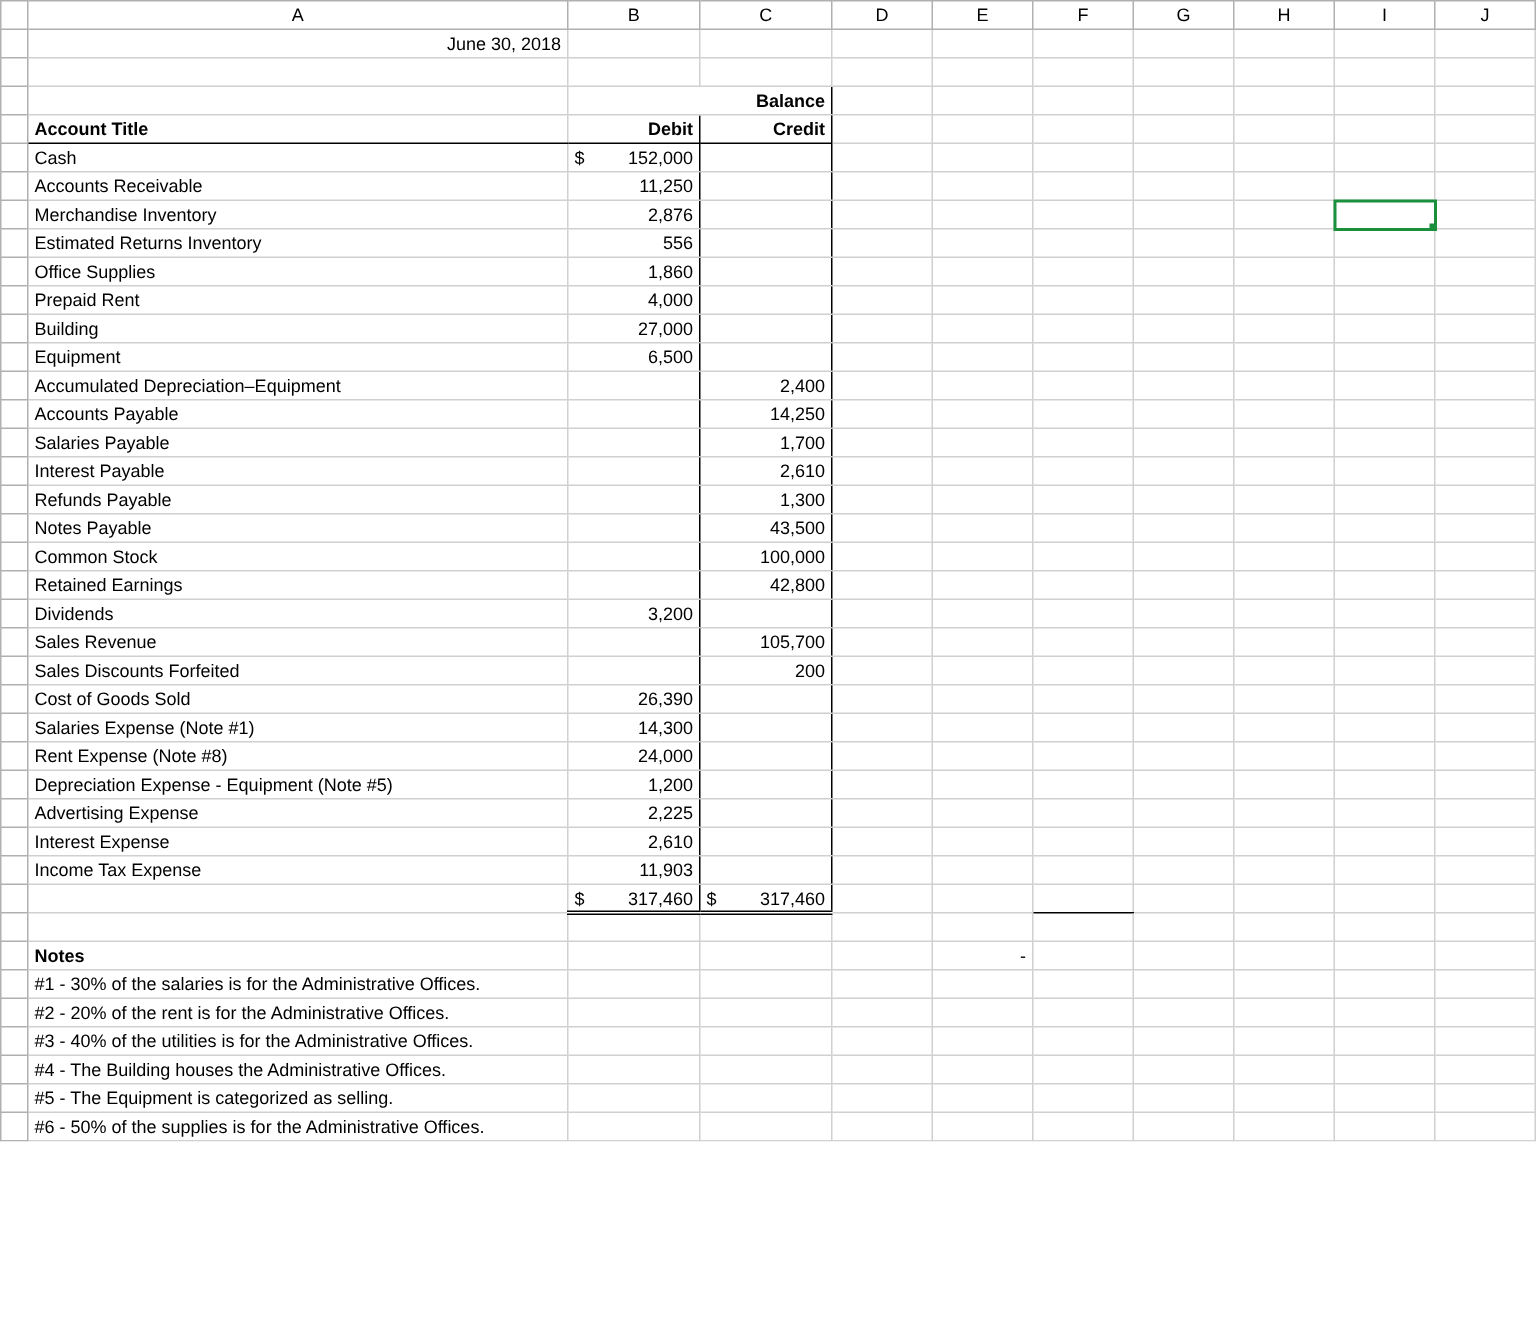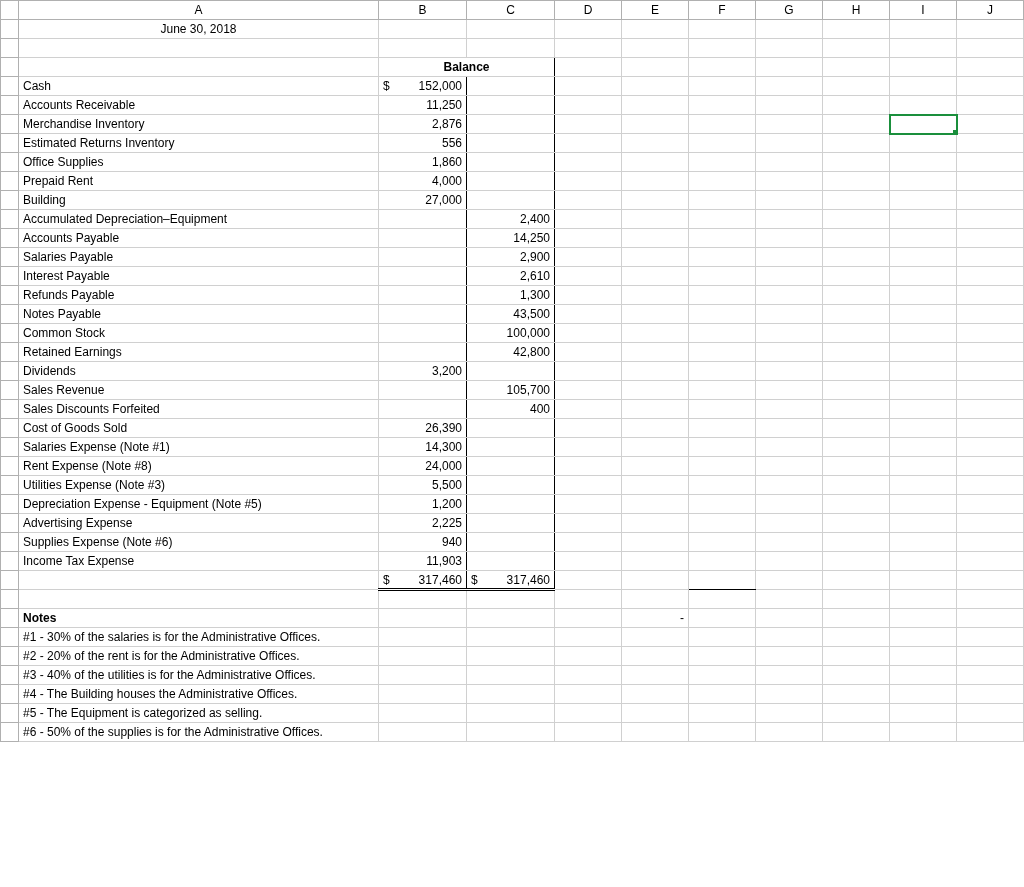--- a/index.html
+++ b/index.html
@@ -32,21 +32,21 @@
   .sheet thead th {
     background: #fff;
     font-weight: normal;
     text-align: center;
     border: 1px solid #b0b0b0;
   }
   .sheet td.rowhdr {
     background: #fff;
     border: 1px solid #b0b0b0;
   }
-  .txt-center { text-align: center; }
+  .txt-center { text-align: right; }
   .txt-right  { text-align: right; }
   .bold { font-weight: bold; }
 
   
   .bb-t { border-top: 1px solid #000 !important; }
   .bb-b { border-bottom: 1px solid #000 !important; }
   .bb-l { border-left: 1px solid #000 !important; }
   .bb-r { border-right: 1px solid #000 !important; }
 
   
@@ -139,20 +139,33 @@
         <td></td>
         <td></td>
         <td></td>
         <td></td>
         <td></td>
         <td></td>
         <td></td>
       </tr>
       <tr>
         <td class="rowhdr"></td>
+        <td class="bold bb-b">Account Title</td>
+        <td class="txt-center bold bb-t bb-b bb-l bb-r">Debit</td>
+        <td class="txt-center bold bb-t bb-b bb-l bb-r">Credit</td>
+        <td></td>
+        <td></td>
+        <td></td>
+        <td></td>
+        <td></td>
+        <td></td>
+        <td></td>
+      </tr>
+      <tr>
+        <td class="rowhdr"></td>
         <td class="bb-l">Cash</td>
         <td class="money bb-l bb-r"><span class="sym">$</span><span>152,000</span></td>
         <td class="money bb-l bb-r"></td>
         <td></td>
         <td></td>
         <td></td>
         <td></td>
         <td></td>
         <td class=""></td>
         <td></td>
@@ -230,20 +243,33 @@
         <td></td>
         <td></td>
         <td></td>
         <td></td>
         <td></td>
         <td class=""></td>
         <td></td>
       </tr>
       <tr>
         <td class="rowhdr"></td>
+        <td class="bb-l">Equipment</td>
+        <td class="money bb-l bb-r"><span>6,500</span></td>
+        <td class="money bb-l bb-r"></td>
+        <td></td>
+        <td></td>
+        <td></td>
+        <td></td>
+        <td></td>
+        <td class=""></td>
+        <td></td>
+      </tr>
+      <tr>
+        <td class="rowhdr"></td>
         <td class="bb-l">Accumulated Depreciation–Equipment</td>
         <td class="money bb-l bb-r"></td>
         <td class="money bb-l bb-r"><span>2,400</span></td>
         <td></td>
         <td></td>
         <td></td>
         <td></td>
         <td></td>
         <td class=""></td>
         <td></td>
@@ -258,21 +284,21 @@
         <td></td>
         <td></td>
         <td></td>
         <td class=""></td>
         <td></td>
       </tr>
       <tr>
         <td class="rowhdr"></td>
         <td class="bb-l">Salaries Payable</td>
         <td class="money bb-l bb-r"></td>
-        <td class="money bb-l bb-r"><span>2,900</span></td>
+        <td class="money bb-l bb-r"><span>1,700</span></td>
         <td></td>
         <td></td>
         <td></td>
         <td></td>
         <td></td>
         <td class=""></td>
         <td></td>
       </tr>
       <tr>
         <td class="rowhdr"></td>
@@ -362,21 +388,21 @@
         <td></td>
         <td></td>
         <td></td>
         <td class=""></td>
         <td></td>
       </tr>
       <tr>
         <td class="rowhdr"></td>
         <td class="bb-l">Sales Discounts Forfeited</td>
         <td class="money bb-l bb-r"></td>
-        <td class="money bb-l bb-r"><span>400</span></td>
+        <td class="money bb-l bb-r"><span>200</span></td>
         <td></td>
         <td></td>
         <td></td>
         <td></td>
         <td></td>
         <td class=""></td>
         <td></td>
       </tr>
       <tr>
         <td class="rowhdr"></td>
@@ -412,33 +438,20 @@
         <td></td>
         <td></td>
         <td></td>
         <td></td>
         <td></td>
         <td class=""></td>
         <td></td>
       </tr>
       <tr>
         <td class="rowhdr"></td>
-        <td class="bb-l">Utilities Expense (Note #3)</td>
-        <td class="money bb-l bb-r"><span>5,500</span></td>
-        <td class="money bb-l bb-r"></td>
-        <td></td>
-        <td></td>
-        <td></td>
-        <td></td>
-        <td></td>
-        <td class=""></td>
-        <td></td>
-      </tr>
-      <tr>
-        <td class="rowhdr"></td>
         <td class="bb-l">Depreciation Expense - Equipment (Note #5)</td>
         <td class="money bb-l bb-r"><span>1,200</span></td>
         <td class="money bb-l bb-r"></td>
         <td></td>
         <td></td>
         <td></td>
         <td></td>
         <td></td>
         <td class=""></td>
         <td></td>
@@ -451,22 +464,22 @@
         <td></td>
         <td></td>
         <td></td>
         <td></td>
         <td></td>
         <td class=""></td>
         <td></td>
       </tr>
       <tr>
         <td class="rowhdr"></td>
-        <td class="bb-l">Supplies Expense (Note #6)</td>
-        <td class="money bb-l bb-r"><span>940</span></td>
+        <td class="bb-l">Interest Expense</td>
+        <td class="money bb-l bb-r"><span>2,610</span></td>
         <td class="money bb-l bb-r"></td>
         <td></td>
         <td></td>
         <td></td>
         <td></td>
         <td></td>
         <td class=""></td>
         <td></td>
       </tr>
       <tr>

